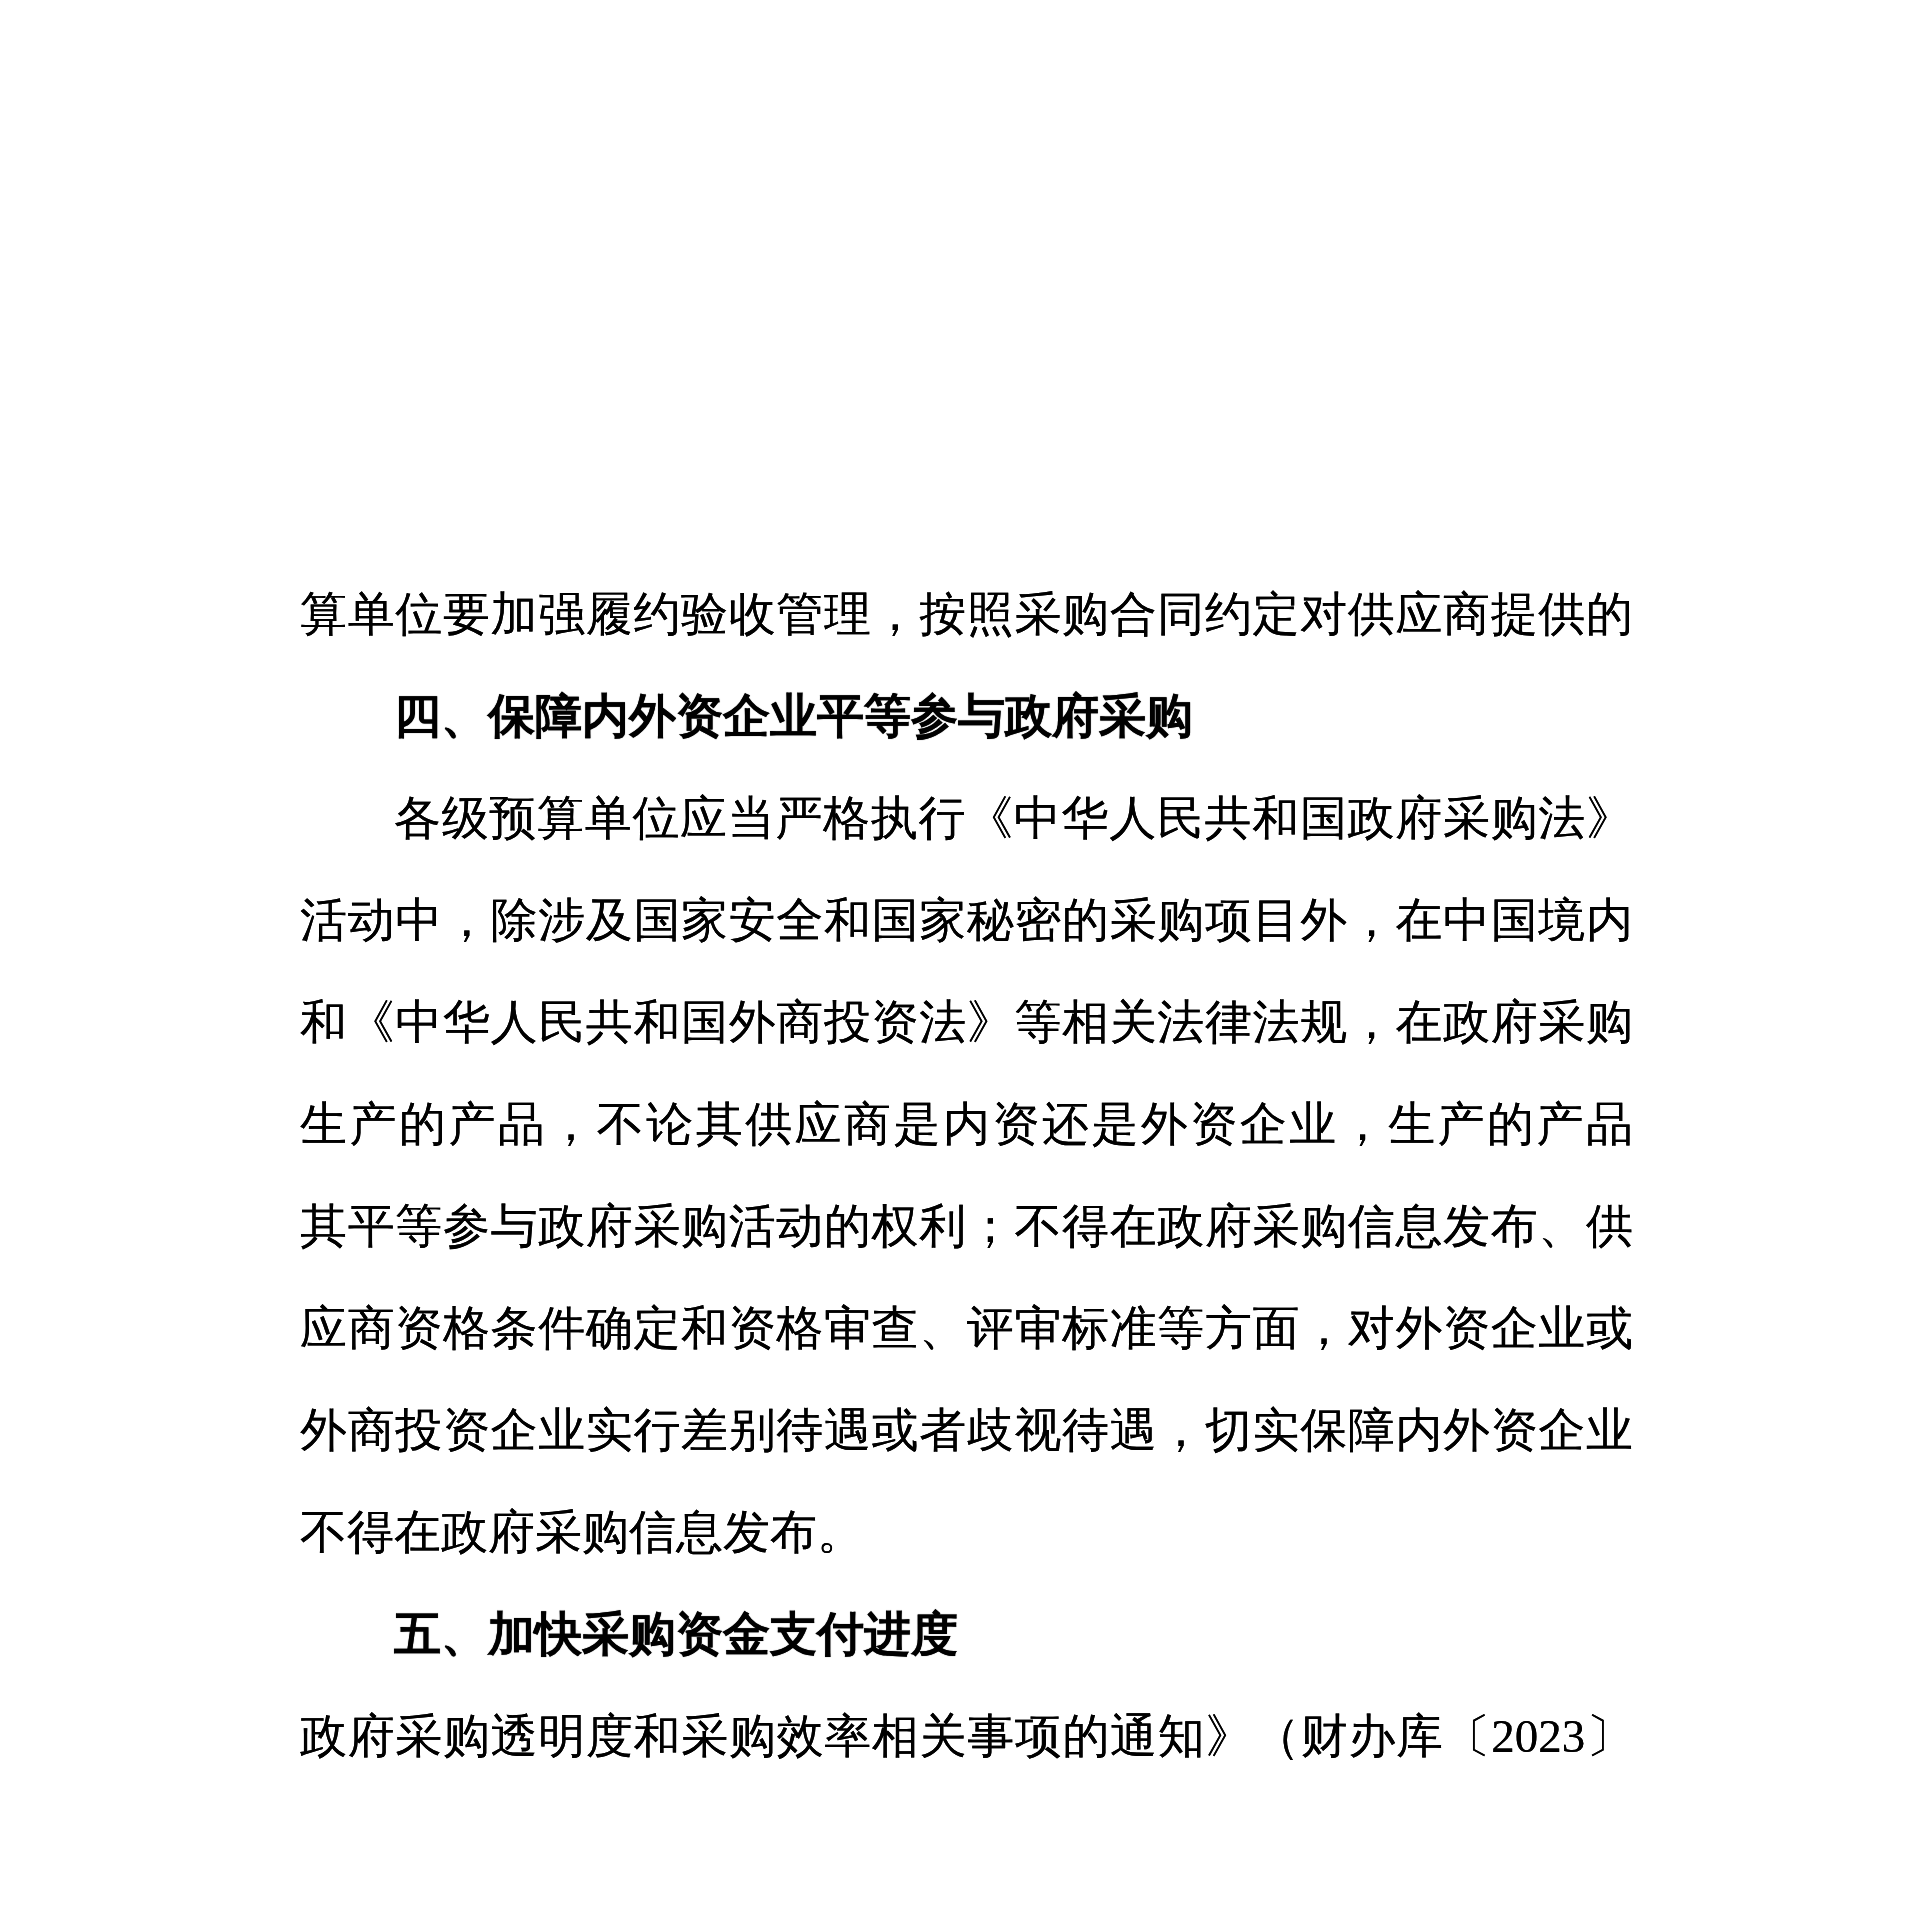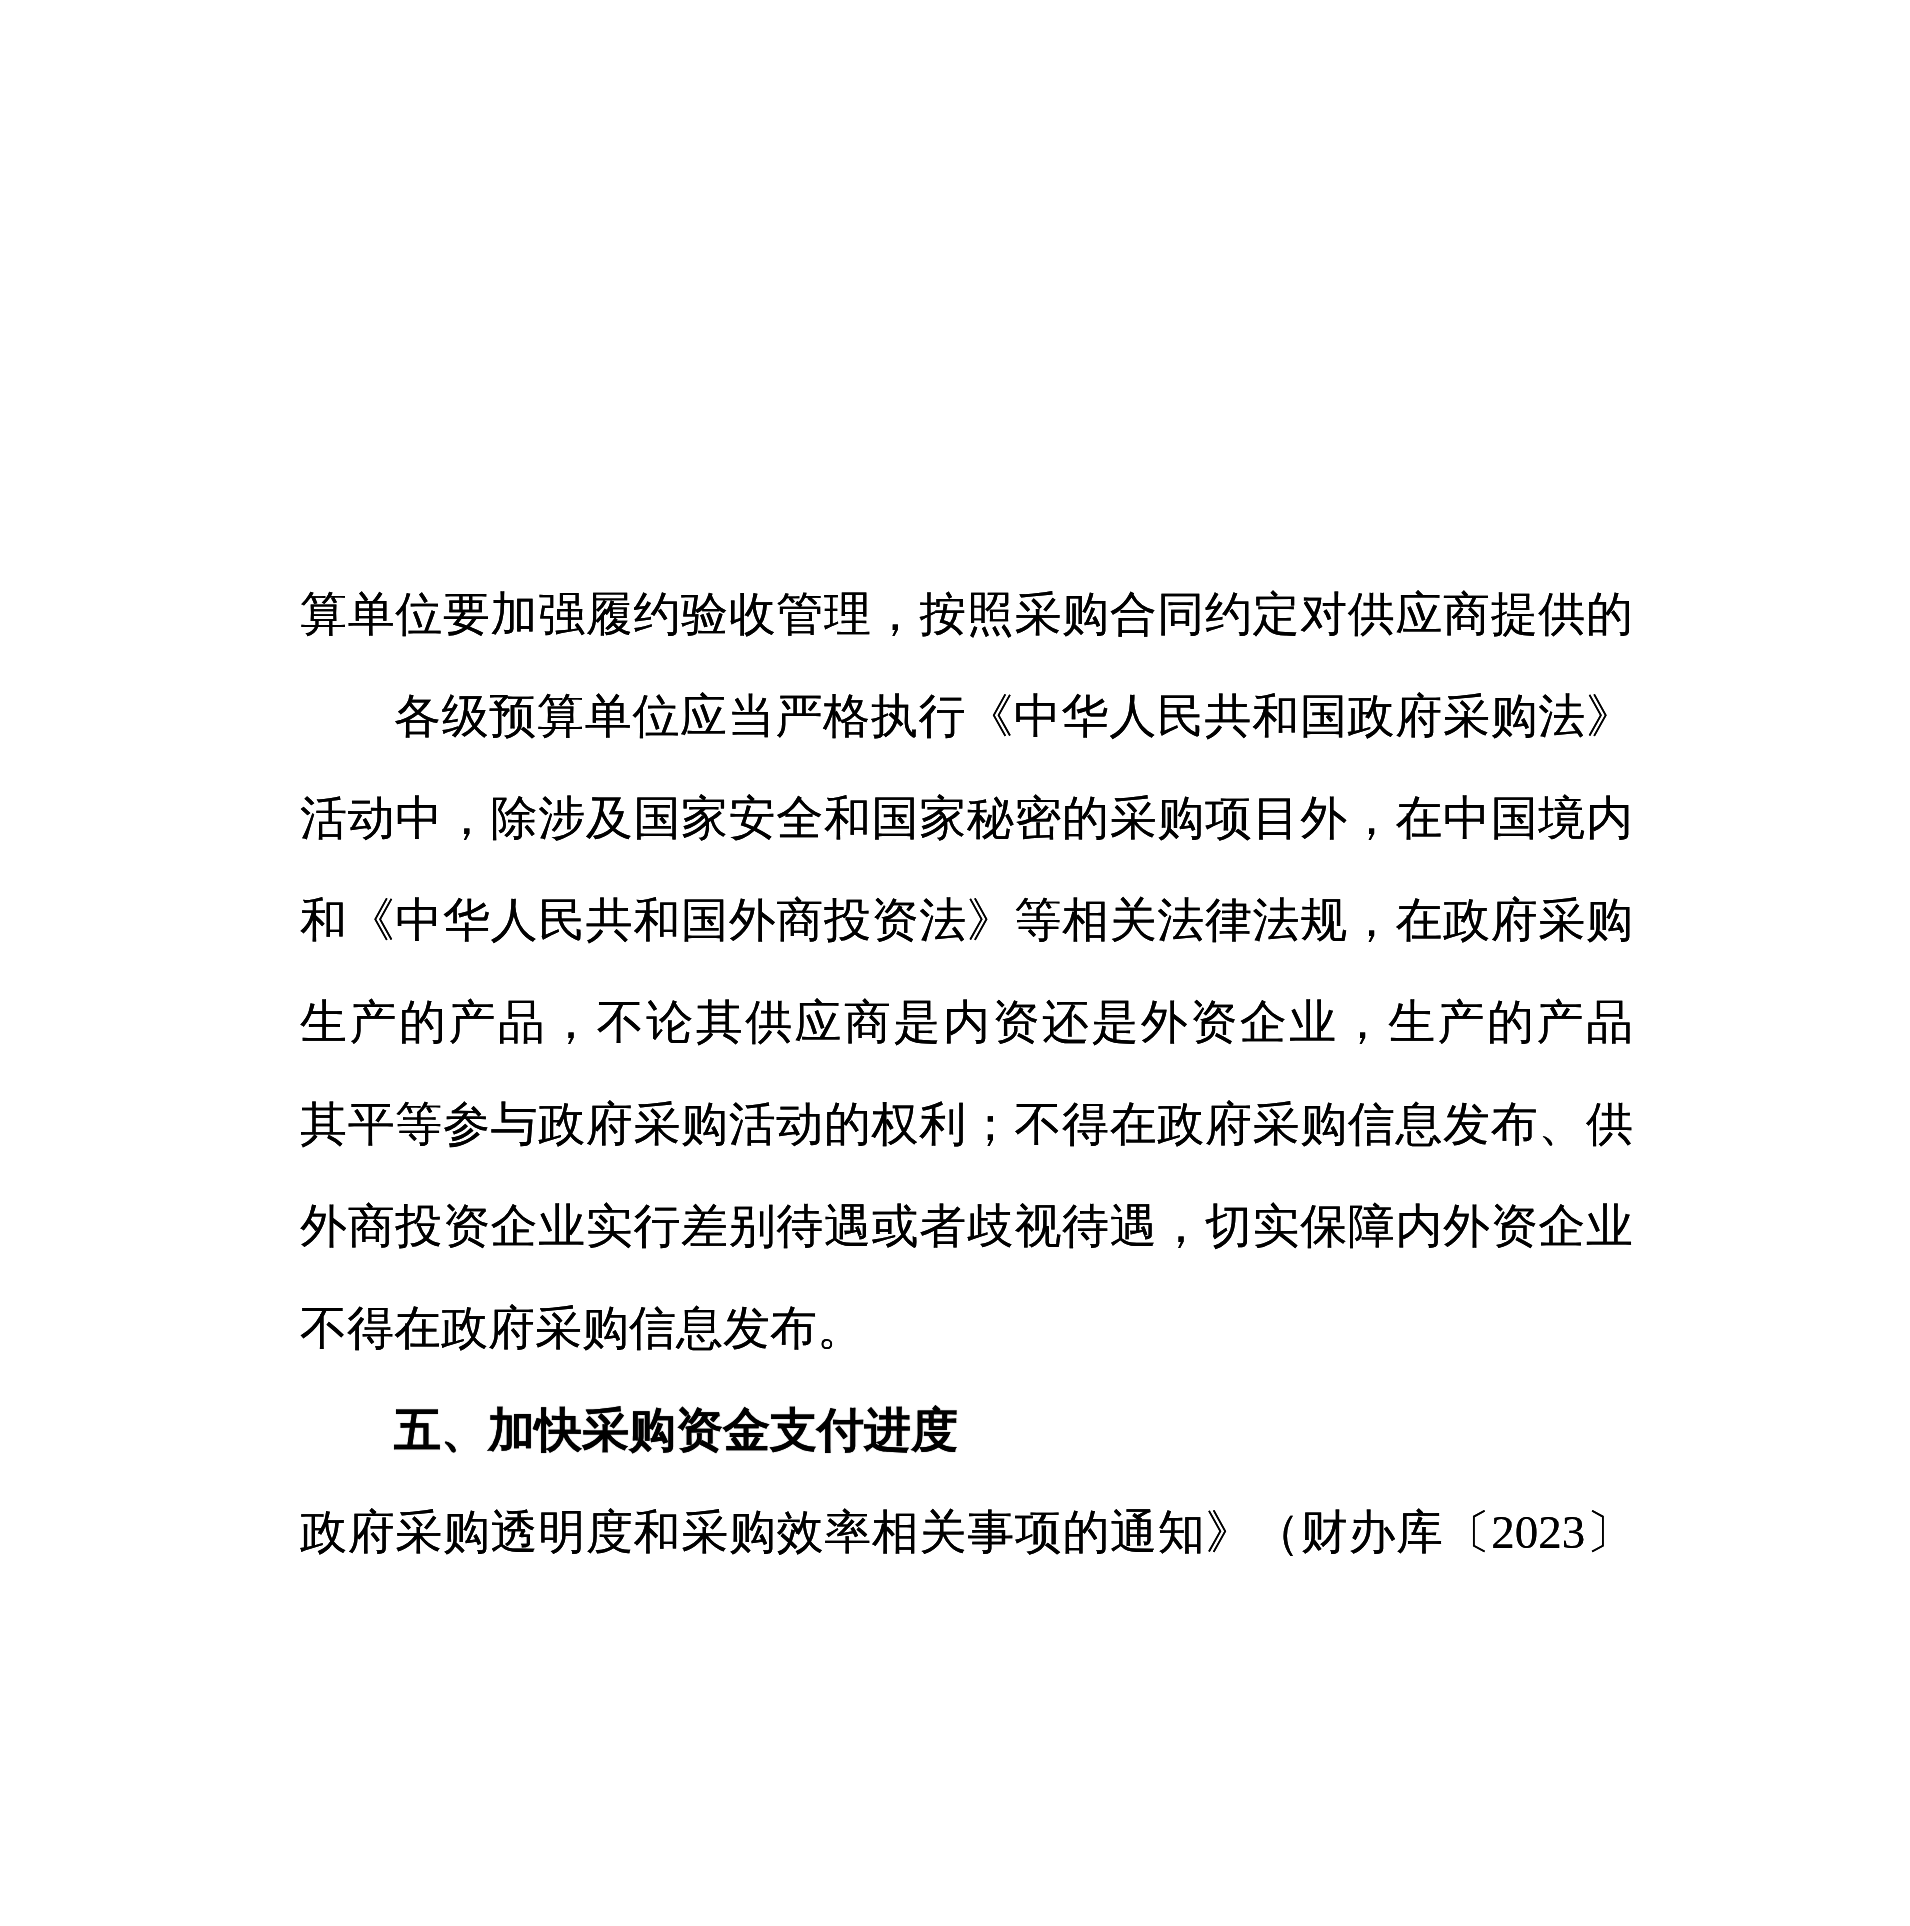--- a/index.html
+++ b/index.html
@@ -42,25 +42,27 @@
     font-weight: 700;
     text-shadow: 0 0 0.8px currentColor;
   }
 </style>
 </head>
 <body>
 
 <div class="page" style="background: rgb(255, 255, 255); color: rgb(0, 0, 0);">
   <div id="body-lines" class="body-text">
       <div class="line justify">算单位要加强履约验收管理，按照采购合同约定对供应商提供的</div>
+      <div class="line heading indent">四、保障内外资企业平等参与政府采购</div>
       <div class="line indent justify">各级预算单位应当严格执行《中华人民共和国政府采购法》</div>
       <div class="line justify">活动中，除涉及国家安全和国家秘密的采购项目外，在中国境内</div>
       <div class="line justify">和《中华人民共和国外商投资法》等相关法律法规，在政府采购</div>
       <div class="line justify">生产的产品，不论其供应商是内资还是外资企业，生产的产品</div>
       <div class="line justify">其平等参与政府采购活动的权利；不得在政府采购信息发布、供</div>
+      <div class="line justify">应商资格条件确定和资格审查、评审标准等方面，对外资企业或</div>
       <div class="line justify">外商投资企业实行差别待遇或者歧视待遇，切实保障内外资企业</div>
       <div class="line">不得在政府采购信息发布。</div>
       <div class="line heading indent">五、加快采购资金支付进度</div>
       <div class="line justify">政府采购透明度和采购效率相关事项的通知》（财办库〔2023〕</div>
     </div>
 
 </div>
 
 
 </body></html>

